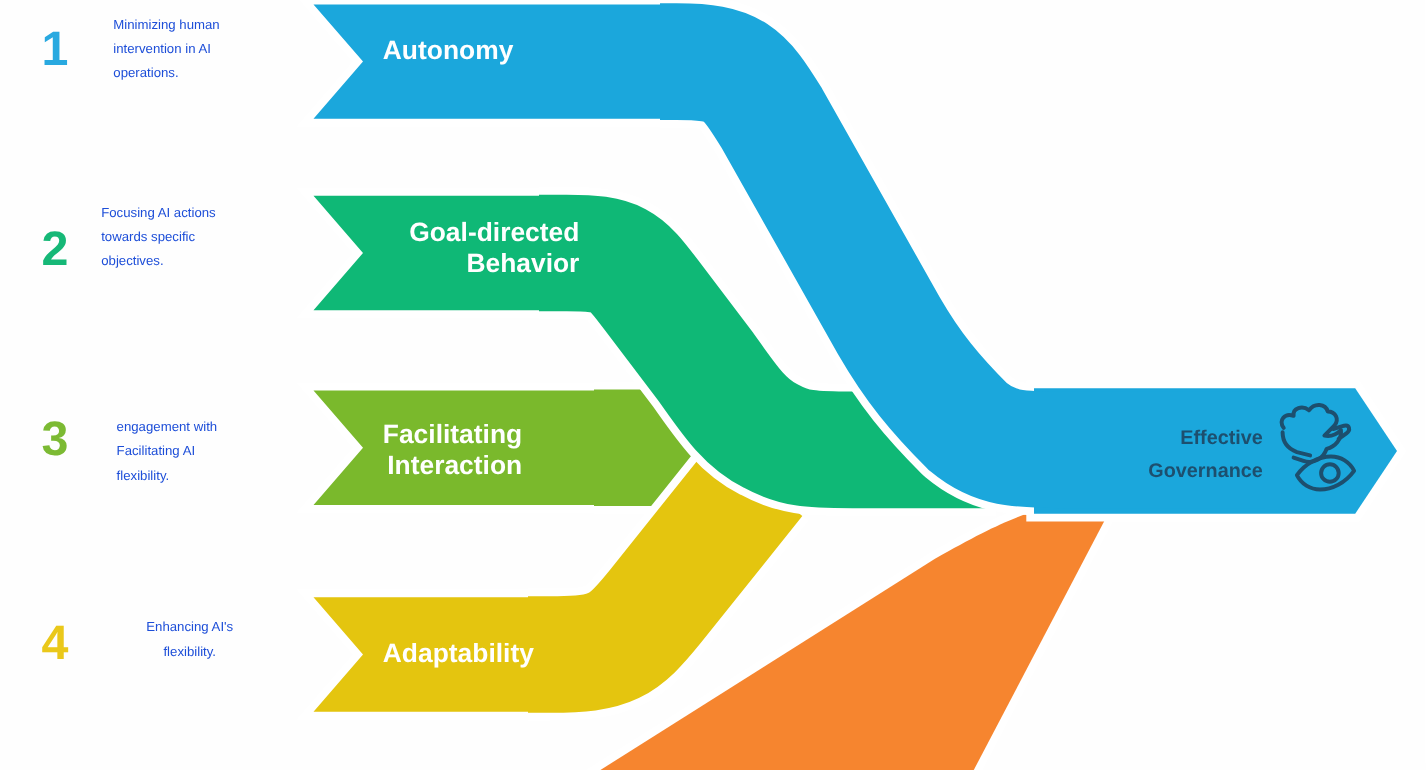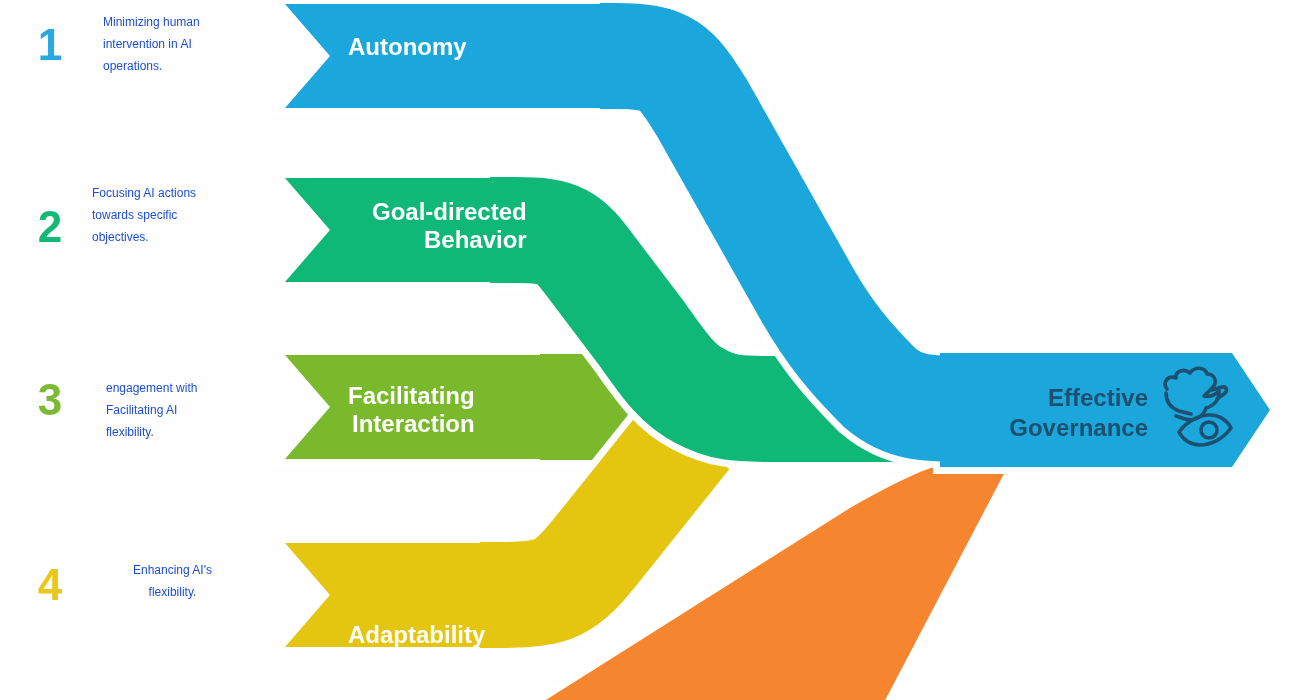--- a/index.html
+++ b/index.html
@@ -14,21 +14,21 @@
   }
   .c1{color:#29A9E0;} .c2{color:#16B877;} .c3{color:#7CBA33;} .c4{color:#EAC81A;}
   .desc{
     position:absolute;font-size:12px;line-height:22px;color:#1d4ed8;
   }
   .rlabel{
     position:absolute;left:348px;color:#ffffff;font-size:24px;font-weight:700;line-height:28px;text-align:right;
   }
   .rtitle{
     position:absolute;left:958px;width:190px;text-align:right;
-    color:#1D4F6E;font-size:24px;font-weight:700;line-height:30px;
+    color:#1D4F6E;font-size:18px;font-weight:700;line-height:30px;
   }
   .line{display:block;}
 </style>
 </head>
 <body>
 
 <div id="stage">
 
   <svg id="ribbons" width="1296" height="700" viewBox="0 0 1296 700">
 
@@ -107,21 +107,21 @@
     <span class="line">Autonomy</span>
   </div>
   <div class="rlabel" style="top:198px;margin-left:24px;">
     <span class="line">Goal-directed</span>
     <span class="line">Behavior</span>
   </div>
   <div class="rlabel" style="top:382px;">
     <span class="line">Facilitating</span>
     <span class="line">Interaction</span>
   </div>
-  <div class="rlabel" style="top:581px;margin-top:40px;">
+  <div class="rlabel" style="top:581px;">
     <span class="line">Adaptability</span>
   </div>
 
   <div class="rtitle" style="top:383px;">
     <span class="line">Effective</span>
     <span class="line">Governance</span>
   </div>
 
 </div>
 

